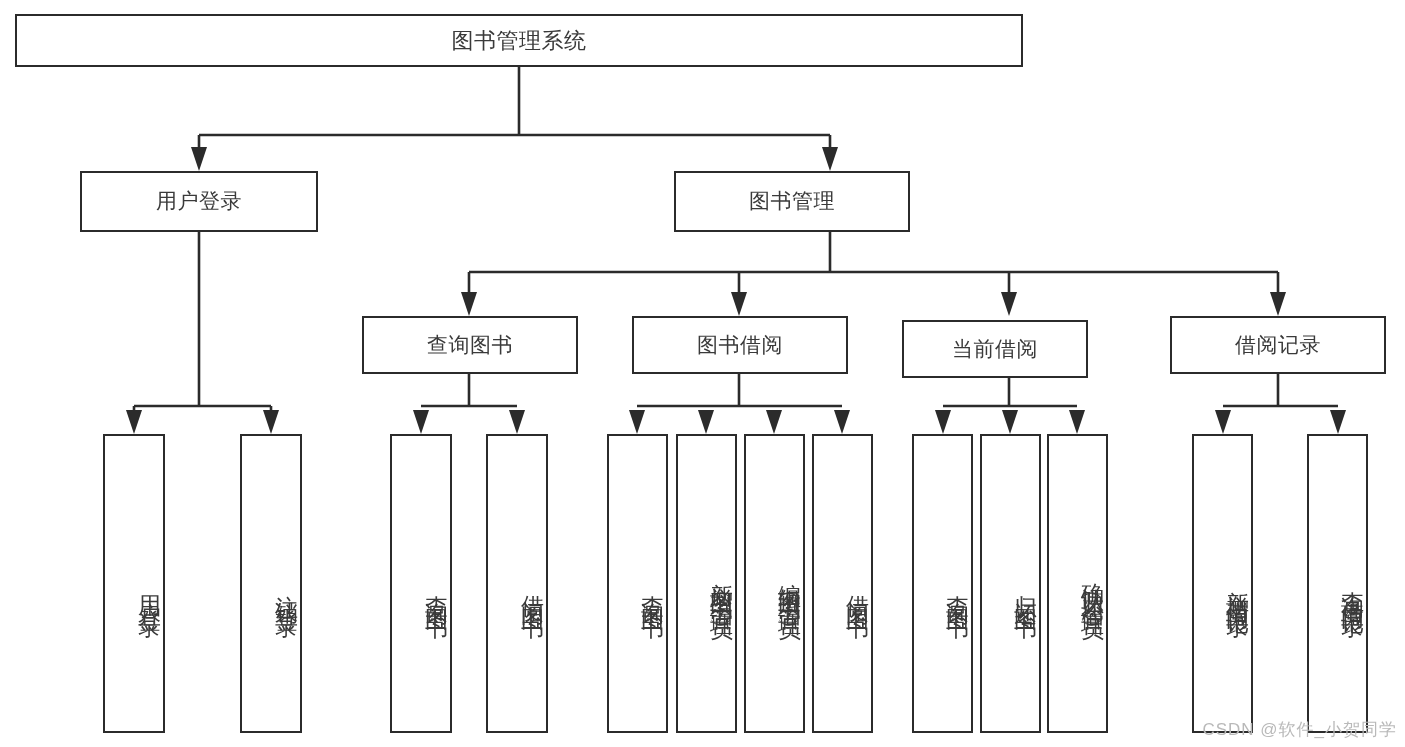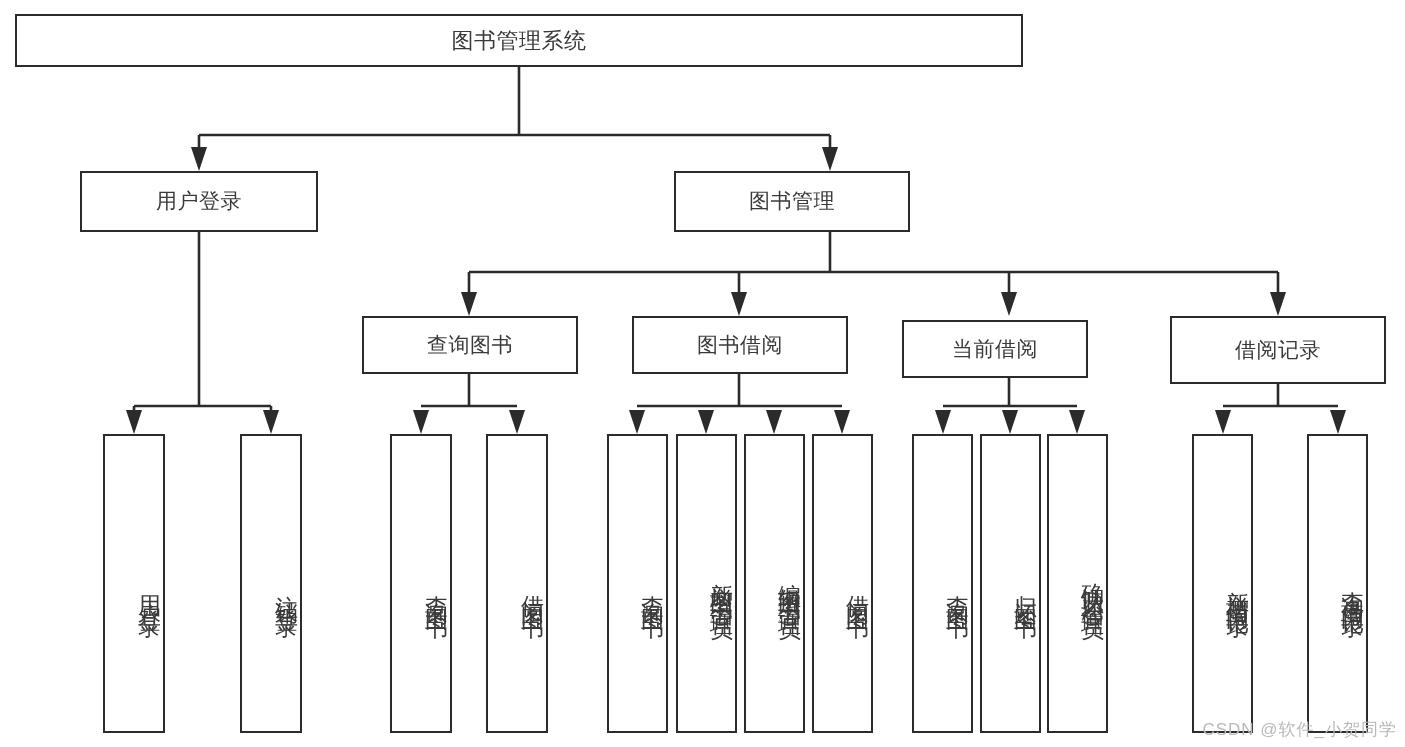--- a/index.html
+++ b/index.html
@@ -121,21 +121,21 @@
   <div class="node h" style="left:80px;top:171px;width:238px;height:61px;">用户登录</div>
 
   <div class="node h" style="left:674px;top:171px;width:236px;height:61px;">图书管理</div>
 
   <div class="node h" style="left:362px;top:316px;width:216px;height:58px;">查询图书</div>
 
   <div class="node h" style="left:632px;top:316px;width:216px;height:58px;">图书借阅</div>
 
   <div class="node h" style="left:902px;top:304px;width:186px;height:58px;margin-top:16px;">当前借阅</div>
 
-  <div class="node h" style="left:1170px;top:316px;width:216px;height:68px;">借阅记录</div>
+  <div class="node h" style="left:1170px;top:316px;width:216px;height:58px;">借阅记录</div>
 
   <div class="node v" style="left:103px;top:434px;width:62px;height:299px;">用户登录</div>
   <div class="node v" style="left:240px;top:434px;width:62px;height:299px;">注销登录</div>
 
   <div class="node v" style="left:390px;top:434px;width:62px;height:299px;">查询图书</div>
   <div class="node v" style="left:486px;top:434px;width:62px;height:299px;">借阅图书</div>
 
   <div class="node v" style="left:607px;top:434px;width:61px;height:299px;">查询图书</div>
   <div class="node v tall" style="left:676px;top:434px;width:61px;height:299px;">新增图书（管理员）</div>
   <div class="node v tall" style="left:744px;top:434px;width:61px;height:299px;">编辑图书（管理员）</div>

